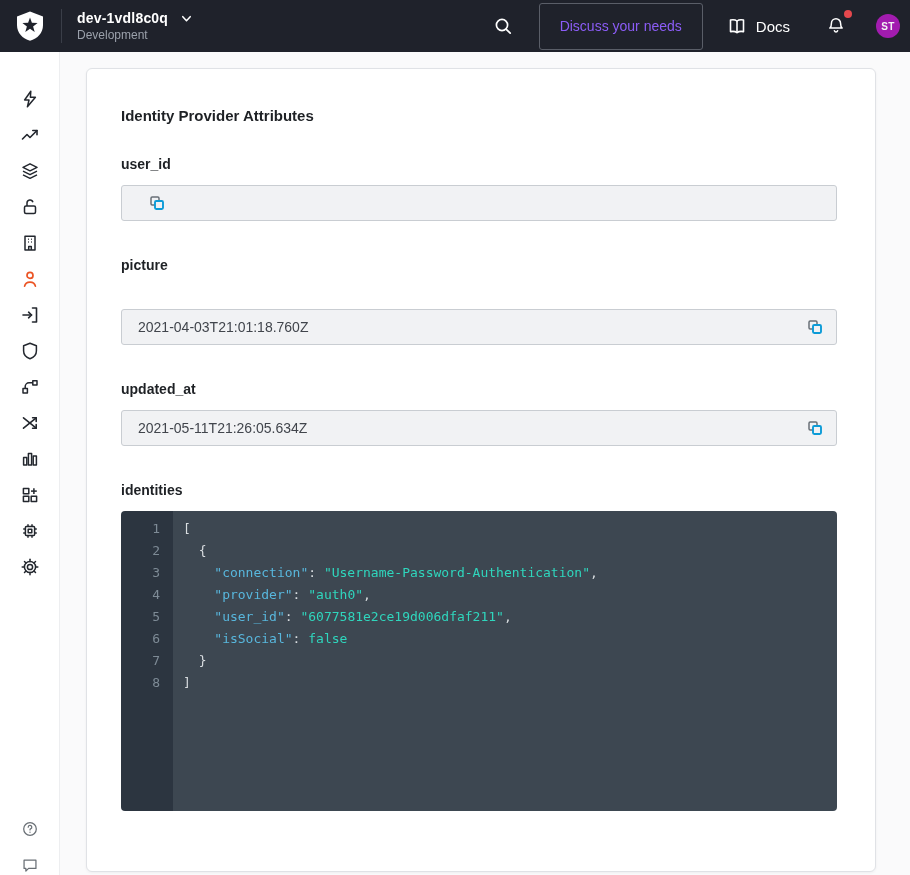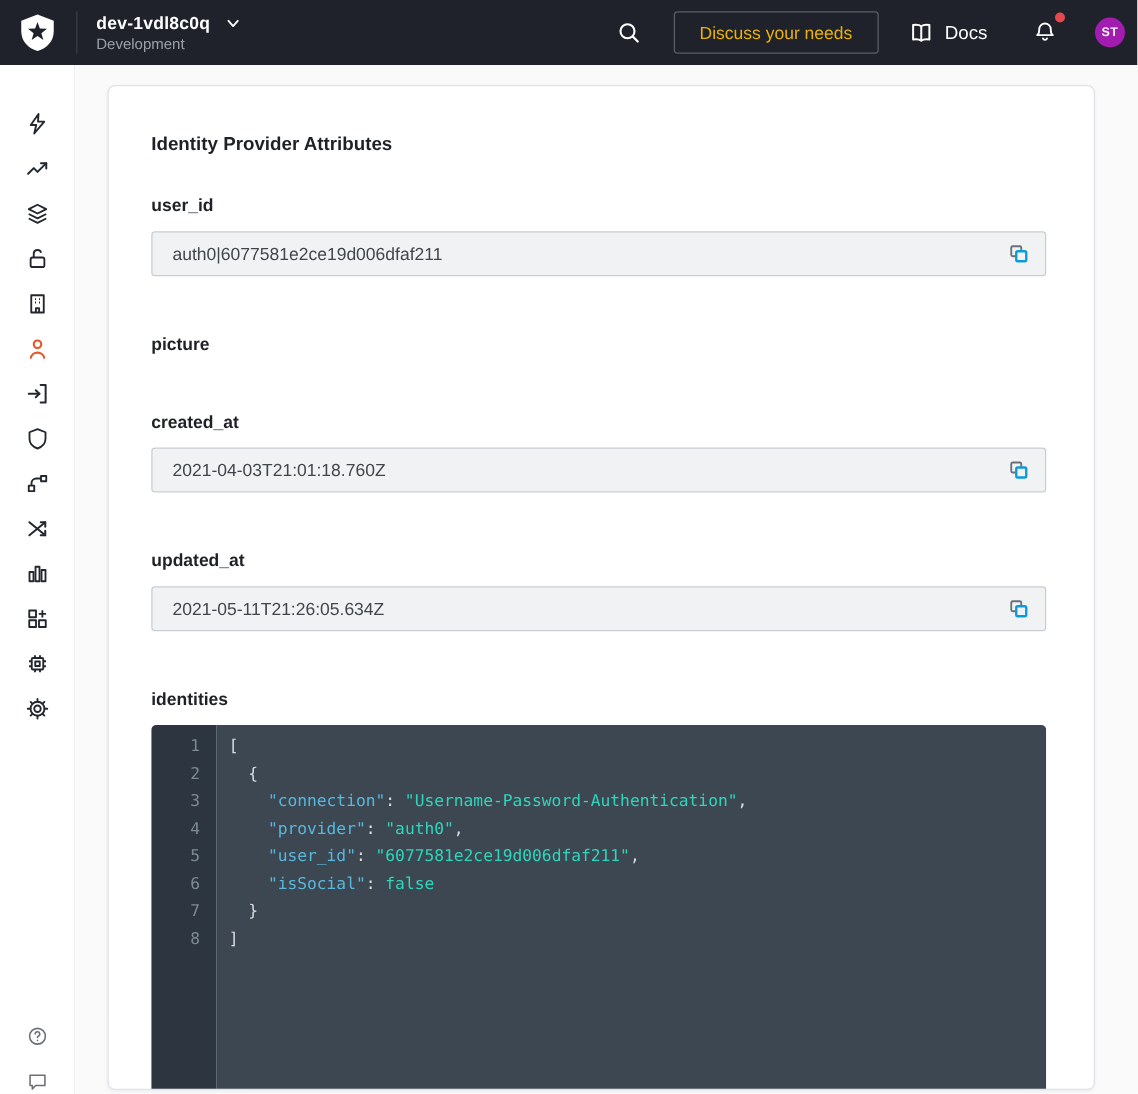--- a/index.html
+++ b/index.html
@@ -12,22 +12,22 @@
   .logo { width:32px; height:32px; flex:0 0 auto; cursor:pointer; }
   .hdr-divider { width:1px; height:34px; background:#3A3E48; margin:0 15px; }
   .tenant { display:flex; flex-direction:column; cursor:pointer; }
   .tenant-row { display:flex; align-items:center; gap:12px; }
   .tenant-name { color:#FFFFFF; font-size:14px; font-weight:700; letter-spacing:.2px; }
   .tenant-env { color:#9BA1AB; font-size:12px; margin-top:2px; }
   .hdr-spacer { flex:1; }
   .icon-btn { background:none; border:none; cursor:pointer; display:flex;
     align-items:center; justify-content:center; padding:4px; }
   .search-btn { margin-right:22px; }
-  .discuss-btn { height:34px; padding:0 20px; background:transparent;
-    border:1px solid #5A5E68; border-radius:3px; color:#eab308; font-size:14px;
+  .discuss-btn { height:47px; padding:0 20px; background:transparent;
+    border:1px solid #5A5E68; border-radius:3px; color:#8b5cf6; font-size:14px;
     font-family:"Liberation Sans", sans-serif; cursor:pointer; margin-right:24px; }
   .docs { display:flex; align-items:center; gap:9px; color:#FFFFFF; font-size:15px;
     cursor:pointer; margin-right:32px; }
   .bell-wrap { position:relative; margin-right:26px; }
   .bell-dot { position:absolute; top:-2px; right:-2px; width:8px; height:8px;
     border-radius:50%; background:#E5484D; }
   .avatar { width:24px; height:24px; border-radius:50%; background:#a21caf;
     color:#F2F4F3; font-size:10px; font-weight:700; display:flex;
     align-items:center; justify-content:center; cursor:pointer; letter-spacing:.3px; }
 
@@ -41,21 +41,21 @@
   .side-item.active svg { stroke:#EB5424; }
   .side-bottom { position:absolute; left:0; bottom:-8px; width:60px; }
   .side-bottom .side-item svg { stroke:#6A7076; }
 
   
   .main { flex:1; position:relative; background:#FAFAFB; }
   .card { position:absolute; left:26px; top:16px; width:790px; height:804px;
     background:#FFFFFF; border:1px solid #E0E2E6; border-radius:6px;
     box-shadow:0 1px 3px rgba(20,22,30,.05); padding:38px 38px 15px 34px; overflow:hidden; }
   .card-title { font-size:15px; font-weight:700; color:#1E2125; margin-bottom:32px; }
-  .field { margin-bottom:46px; }
+  .field { margin-bottom:36px; }
   .field-label { font-size:14px; font-weight:700; color:#1E2125; margin-bottom:13px; }
   .field-box { height:36px; background:#F1F2F4; border:1px solid #C9CDD2;
     border-radius:3px; display:flex; align-items:center; padding:0 12px 0 16px; }
   .field-value { font-size:14px; color:#41454C; white-space:nowrap; overflow:hidden; flex:1; }
   .copy-btn { background:none; border:none; cursor:pointer; margin-left:10px;
     display:flex; align-items:center; padding:0; flex:0 0 auto; }
 
   
   .code-block { display:flex; height:300px; border-radius:4px; overflow:hidden;
     font-family:"DejaVu Sans Mono", monospace; font-size:13px; line-height:22px; cursor:text; }
@@ -283,38 +283,36 @@
     </div>
   </div>
 
   <div class="main">
     <div class="card">
       <div class="card-title">Identity Provider Attributes</div>
 
       <div class="field">
         <div class="field-label">user_id</div>
         <div class="field-box">
-          <span class="field-value">auth0|6077581e2ce19d006dfaf211</span>
           <button class="copy-btn">
             <span style="display:flex;">
                 <svg viewBox="0 0 18 18" width="18" height="18" fill="none">
                   <rect x="3" y="3" width="8" height="8" rx="1.2" stroke="#697077" stroke-width="1.5"></rect>
                   <rect x="7" y="7" width="8" height="8" rx="1.2" fill="#F1F2F4" stroke="#0C9BD7" stroke-width="1.9"></rect>
                 </svg>
               </span>
           </button>
         </div>
       </div>
 
       <div class="field">
         <div class="field-label">picture</div>
       </div>
 
       <div class="field">
-        <div class="field-label">created_at</div>
         <div class="field-box">
           <span class="field-value">2021-04-03T21:01:18.760Z</span>
           <button class="copy-btn">
             <span style="display:flex;">
                 <svg viewBox="0 0 18 18" width="18" height="18" fill="none">
                   <rect x="3" y="3" width="8" height="8" rx="1.2" stroke="#697077" stroke-width="1.5"></rect>
                   <rect x="7" y="7" width="8" height="8" rx="1.2" fill="#F1F2F4" stroke="#0C9BD7" stroke-width="1.9"></rect>
                 </svg>
               </span>
           </button>

